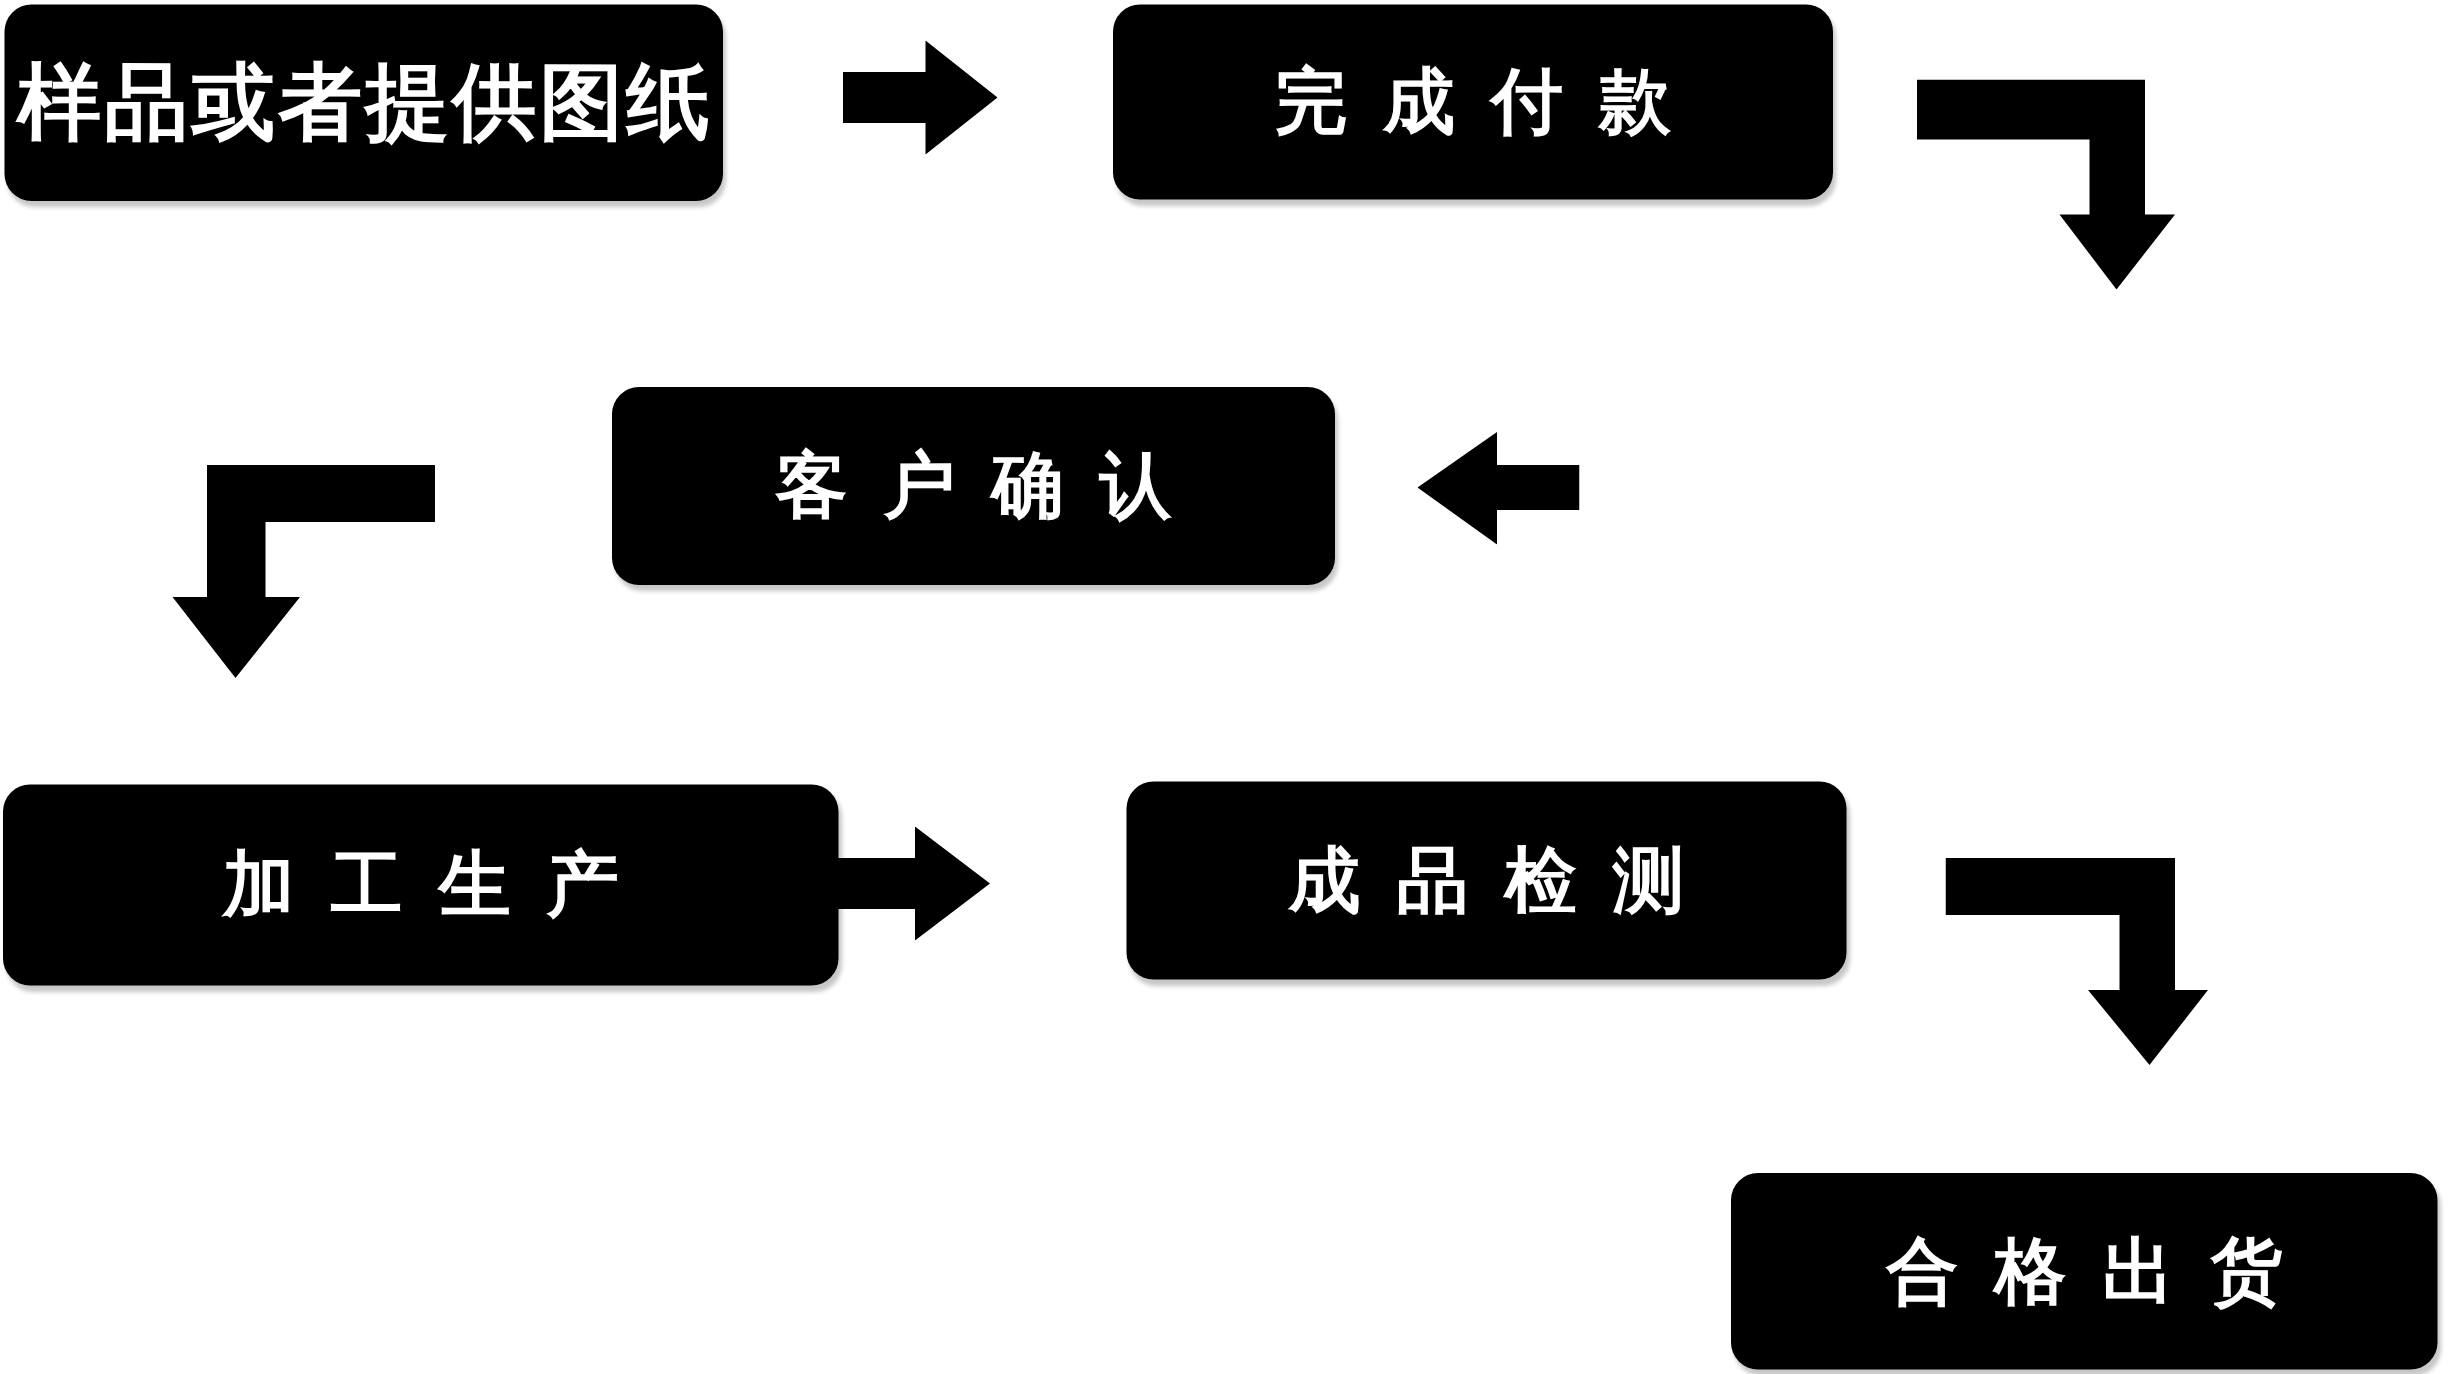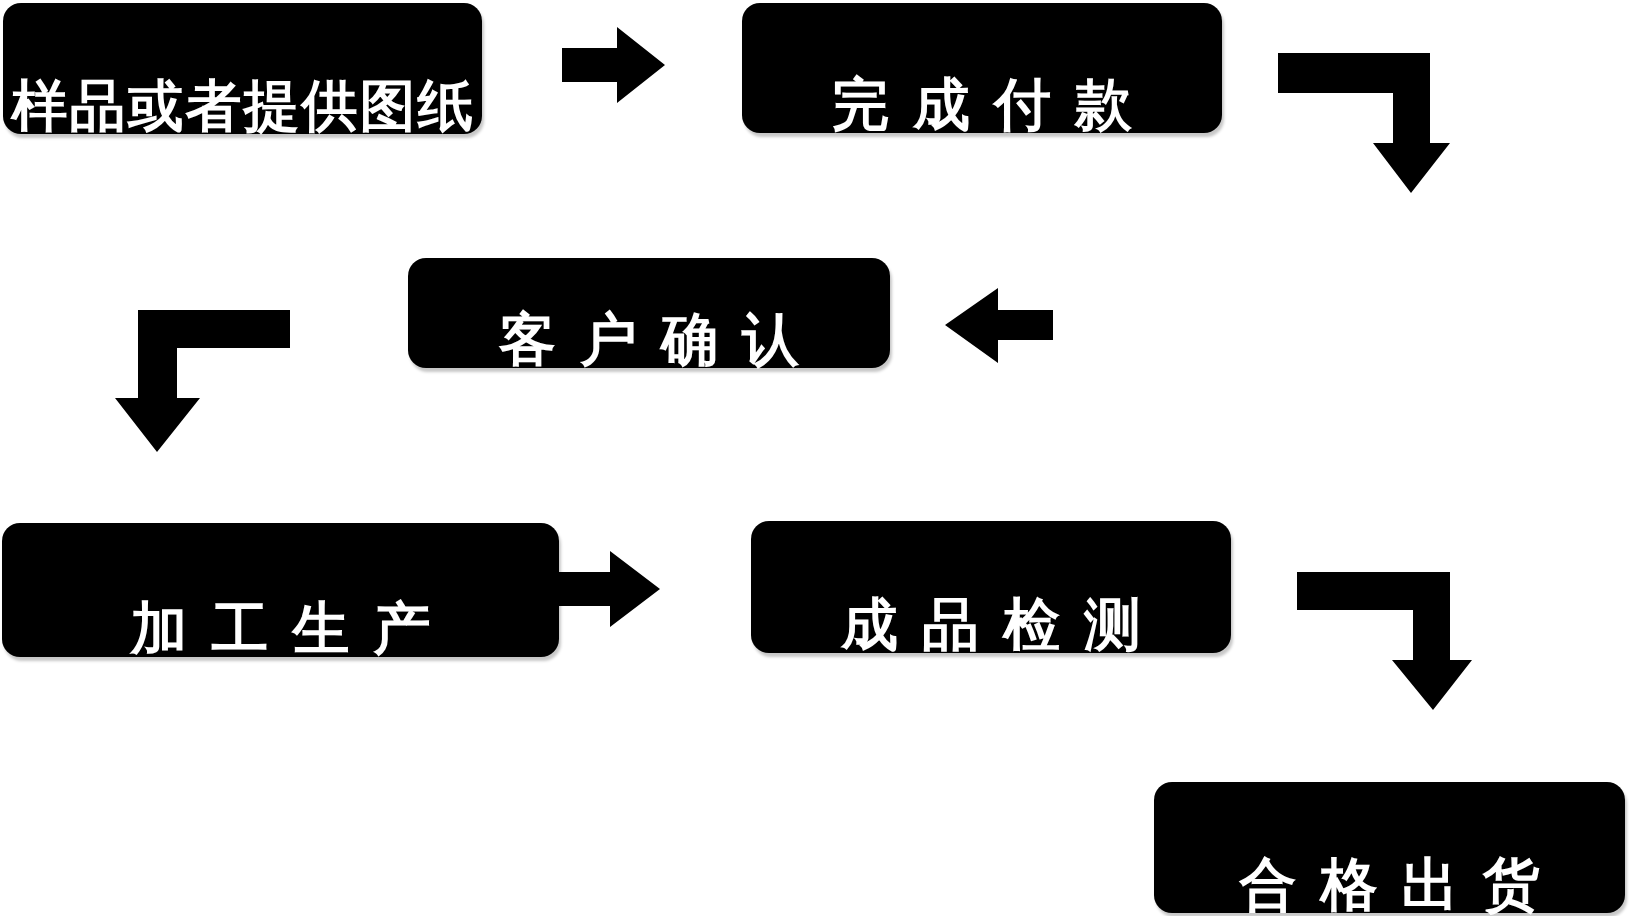--- a/index.html
+++ b/index.html
@@ -13,37 +13,37 @@
     height: 916px;
     background: #ffffff;
     overflow: hidden;
     font-family: "DejaVu Sans", "Liberation Sans", sans-serif;
   }
   .node {
     position: absolute;
     background: #000000;
     border-radius: 18px;
     display: flex;
-    align-items: flex-end;
+    align-items: center;
     justify-content: center;
     box-shadow: 2px 4px 3px rgba(0,0,0,0.22);
   }
   .node .label {
     color: #ffffff;
     font-weight: bold;
     white-space: nowrap;
     line-height: 1;
   }
   .node.chars8 .label {
     font-size: 56px;
     letter-spacing: 2px;
     padding-left: 2px;
   }
   .node.chars4 .label {
-    font-size: 57px;
+    font-size: 48px;
     letter-spacing: 24px;
     padding-left: 24px;
   }
   .arrow {
     position: absolute;
     display: block;
   }
   .arrow polygon {
     fill: #000000;
   }
@@ -62,21 +62,21 @@
   </svg>
 
   <div class="node chars4" style="left:742px; top:3px; width:480px; height:130px;">
     <span class="label">完成付款</span>
   </div>
 
   <svg class="arrow" style="left:1278px; top:53px;" width="172" height="140" viewBox="0 0 172 140">
     <polygon points="0,0 152,0 152,90 172,90 133,140 95,90 115,90 115,40 0,40"></polygon>
   </svg>
 
-  <div class="node chars4" style="left:408px; top:258px; width:482px; height:110px;">
+  <div class="node chars4" style="left:408px; top:258px; width:482px; height:132px;">
     <span class="label">客户确认</span>
   </div>
 
   <svg class="arrow" style="left:945px; top:288px;" width="108" height="75" viewBox="0 0 108 75">
     <polygon points="0,37 53,0 53,22 108,22 108,52 53,52 53,75"></polygon>
   </svg>
 
 
   <svg class="arrow" style="left:115px; top:310px;" width="175" height="142" viewBox="0 0 175 142">
     <polygon points="175,0 175,38 62,38 62,88 85,88 42,142 0,88 23,88 23,0"></polygon>

